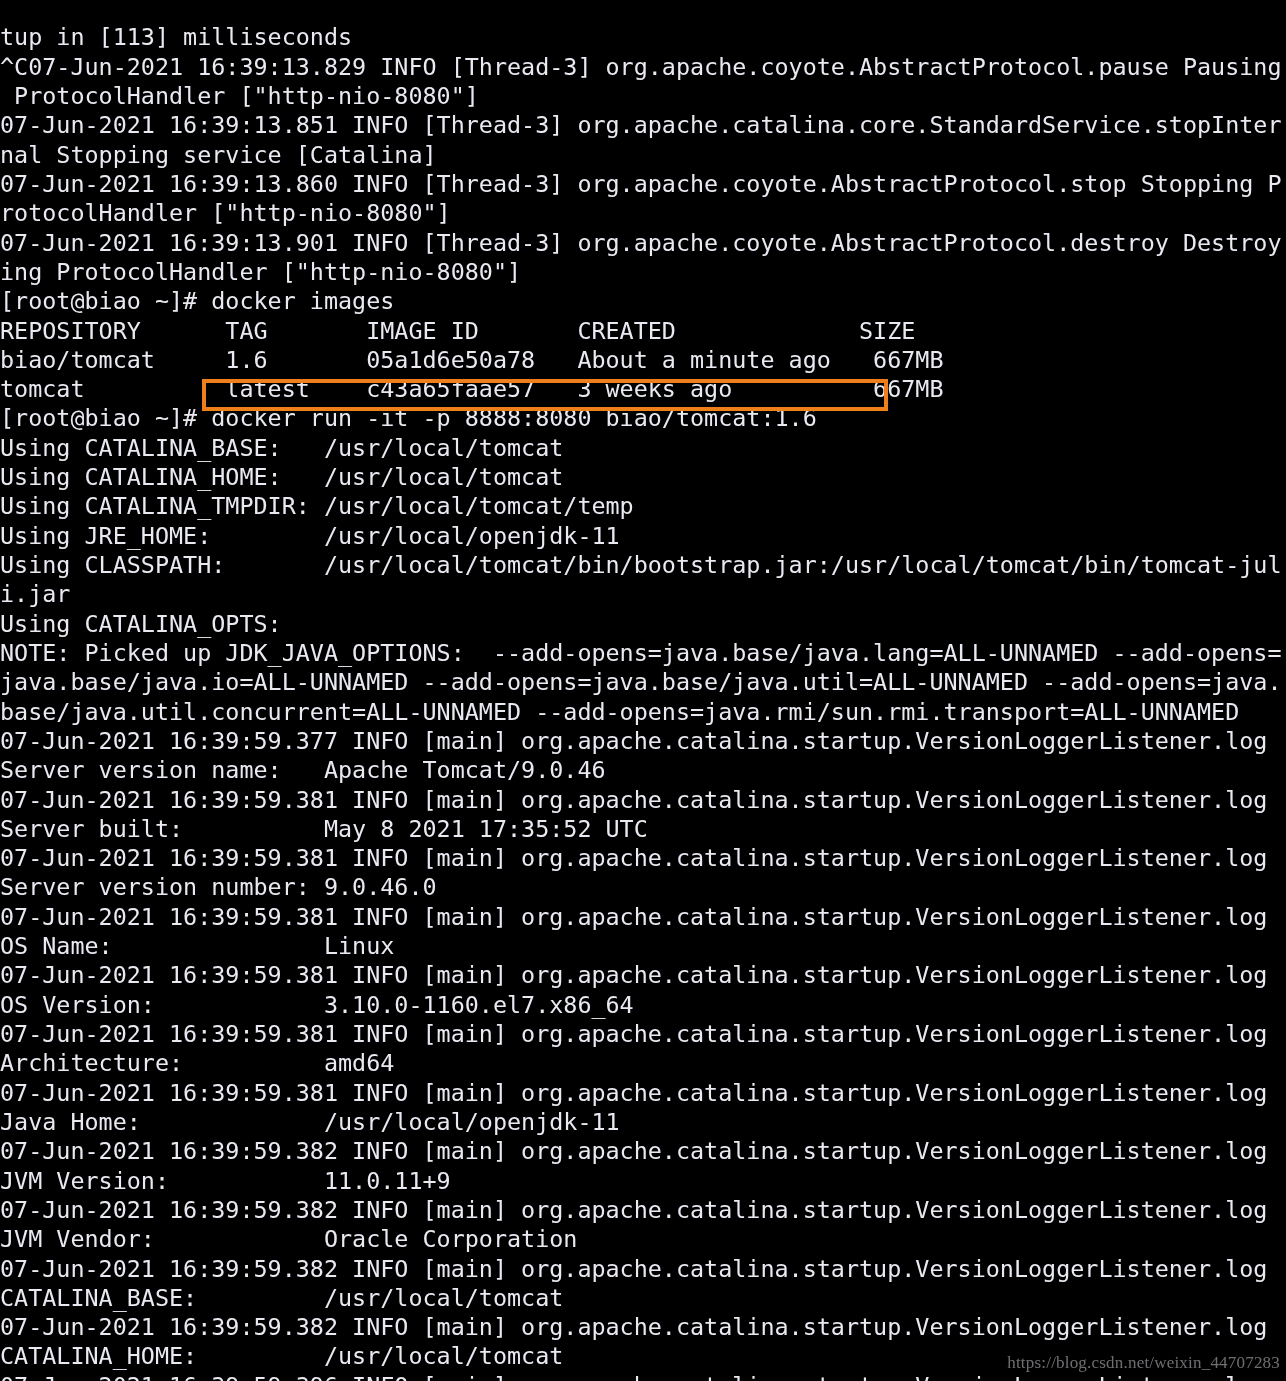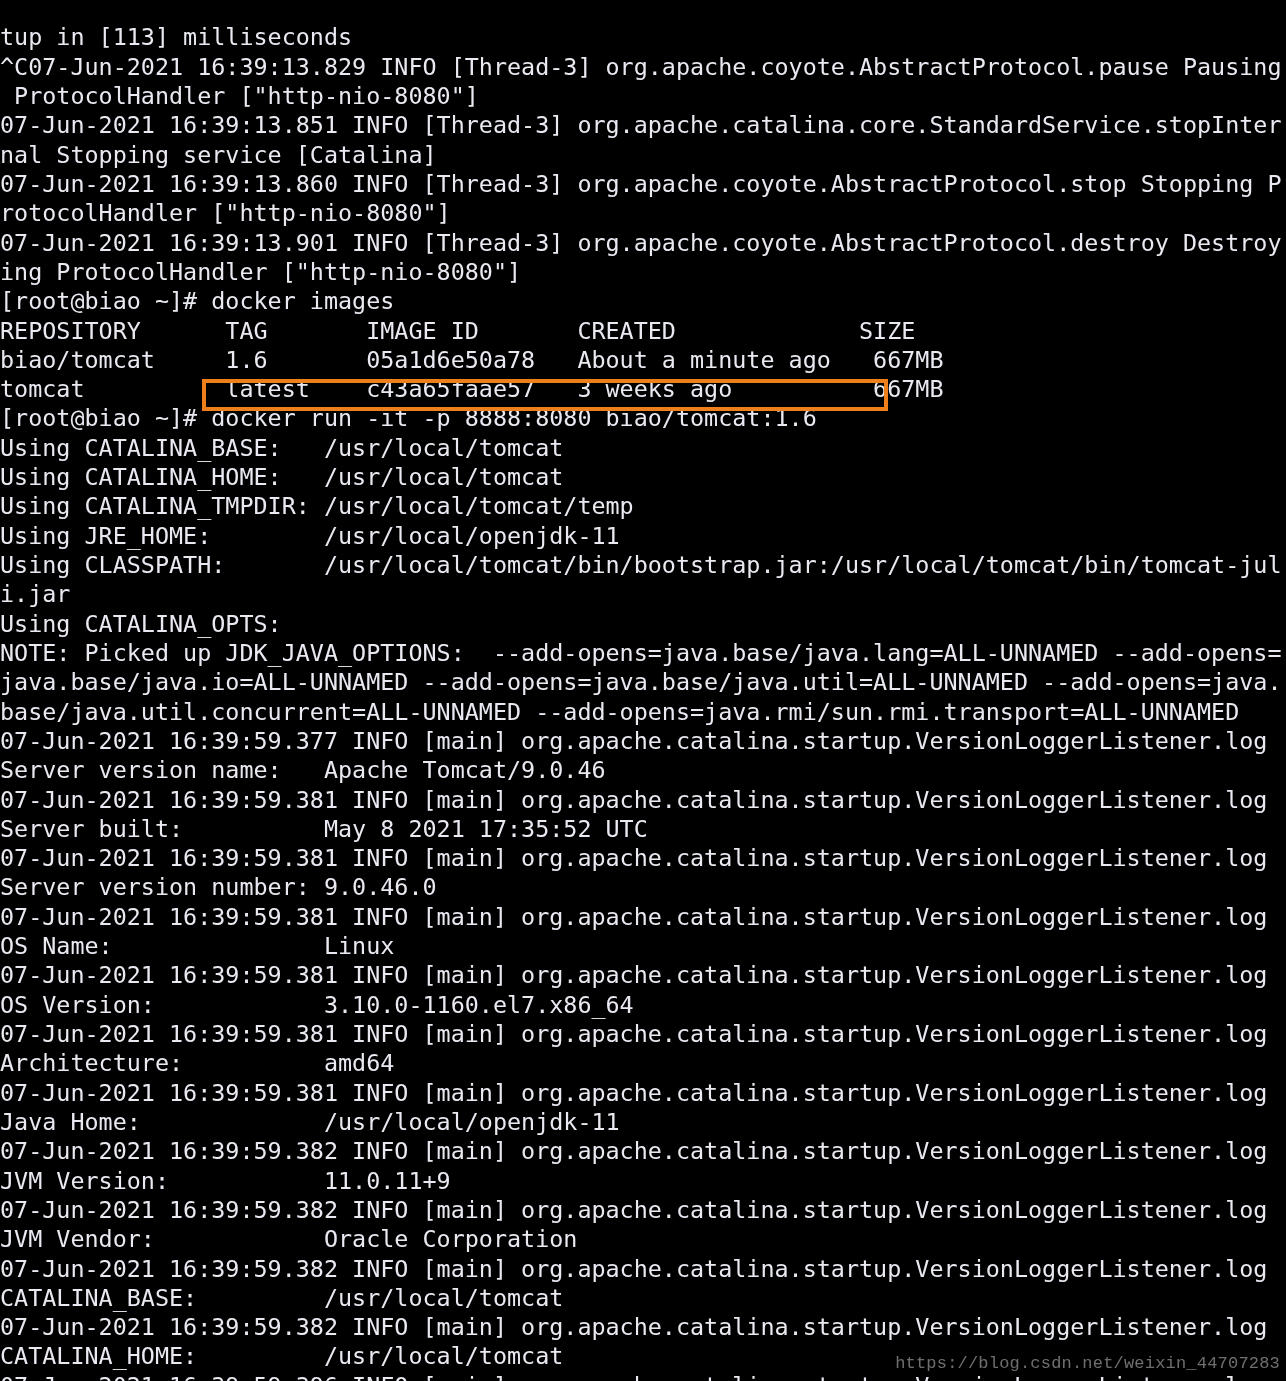--- a/index.html
+++ b/index.html
@@ -54,21 +54,21 @@
     height: 32px;
     border: 4px solid #ef7f1a;
     box-sizing: border-box;
     pointer-events: none;
   }
 
   #watermark {
     position: absolute;
     right: 6px;
     bottom: 8px;
-    font-family: Liberation Mono, monospace;
+    font-family: Liberation Serif, serif;
     font-size: 17px;
     color: rgba(200, 200, 205, 0.55);
     letter-spacing: 0.2px;
     white-space: pre;
   }
 </style>
 </head>
 <body>
 
 <div id="terminal">

